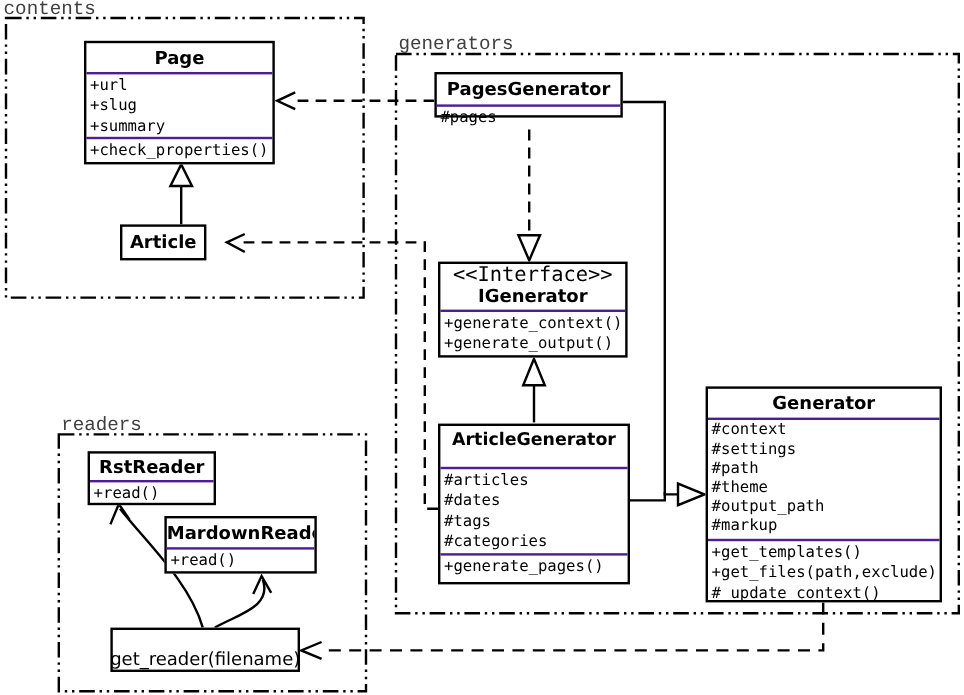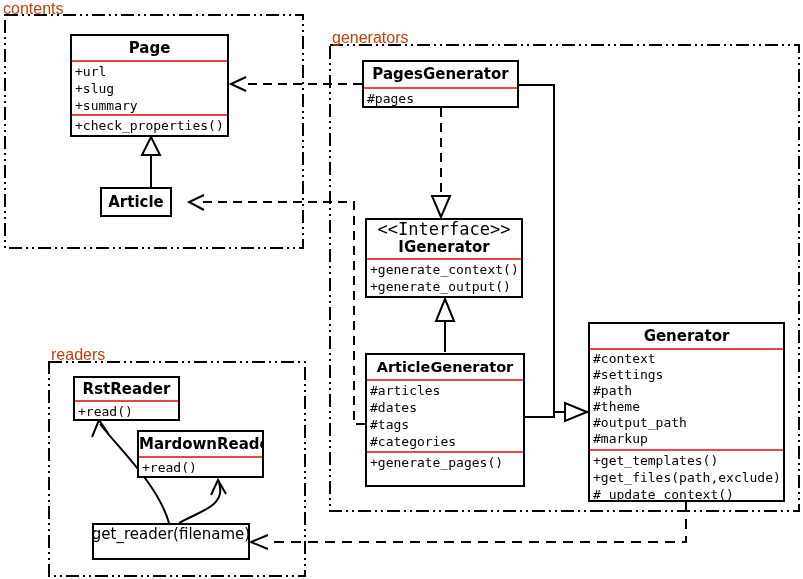--- a/index.html
+++ b/index.html
@@ -7,22 +7,22 @@
     position:relative;
     width:803px;height:579px;
     background:#ffffff;
     font-family:"DejaVu Sans",sans-serif;
     color:#000;
     overflow:hidden;
   }
   #connectors{position:absolute;left:0;top:0;z-index:0;}
   .pkg-label{
     position:absolute;z-index:3;
-    font-family:Liberation Sans, sans-serif;
-    font-size:16px;color:#c2410c;line-height:17px;
+    font-family:Liberation Mono, monospace;
+    font-size:16px;color:#404040;line-height:17px;
     white-space:nowrap;
   }
   .cls{
     position:absolute;z-index:2;
     background:#ffffff;
     border:2px solid #000;
     box-sizing:border-box;
   }
   .cls-title{
     font-family:"DejaVu Sans",sans-serif;
@@ -33,32 +33,32 @@
     overflow:hidden;
   }
   .stereotype{
     font-family:"DejaVu Sans Mono",monospace;
     font-weight:normal;
     font-size:17px;
     text-align:center;
     line-height:19px;
   }
   .comp{
-    border-top:2px solid #ef4444;
+    border-top:2px solid #4c1d95;
     font-family:"DejaVu Sans Mono",monospace;
     font-size:13px;
     padding:1px 0 0 3px;
     overflow:hidden;
     white-space:nowrap;
   }
   .mline{line-height:17px;white-space:nowrap;}
   .plainbox{
     position:absolute;z-index:2;
     background:#fff;border:2px solid #000;box-sizing:border-box;
-    display:flex;align-items:flex-start;justify-content:center;
+    display:flex;align-items:flex-end;justify-content:center;
     font-family:"DejaVu Sans",sans-serif;font-size:15px;
     white-space:nowrap;
   }
 </style>
 </head>
 <body>
 
 <div id="stage">
 
   <svg id="connectors" width="803" height="579" viewBox="0 0 803 579">
@@ -109,40 +109,40 @@
     </div>
     <div class="comp">
       <div class="mline">+check_properties()</div>
     </div>
   </div>
 
   <div class="cls" style="left:100px;top:187px;width:72px;height:30px;">
     <div class="cls-title" style="height:26px;line-height:26px;">Article</div>
   </div>
 
-  <div class="cls" style="left:362px;top:60px;width:157px;height:48px;">
+  <div class="cls" style="left:362px;top:60px;width:157px;height:38px;">
     <div class="cls-title" style="height:25px;line-height:25px;">PagesGenerator</div>
     <div class="comp">
       <div class="mline">#pages</div>
     </div>
   </div>
 
   <div class="cls" style="left:365px;top:218px;width:158px;height:80px;">
     <div style="height:38px;">
       <div class="stereotype">&lt;&lt;Interface&gt;&gt;</div>
       <div class="cls-title" style="height:19px;line-height:17px;">IGenerator</div>
     </div>
     <div class="comp">
       <div class="mline">+generate_context()</div>
       <div class="mline">+generate_output()</div>
     </div>
   </div>
 
   <div class="cls" style="left:365px;top:353px;width:160px;height:134px;">
-    <div class="cls-title" style="height:24px;line-height:24px;font-size:14.5px;">ArticleGenerator</div>
+    <div class="cls-title" style="height:34px;line-height:24px;font-size:14.5px;">ArticleGenerator</div>
     <div class="comp" style="height:69px;">
       <div class="mline">#articles</div>
       <div class="mline">#dates</div>
       <div class="mline">#tags</div>
       <div class="mline">#categories</div>
     </div>
     <div class="comp">
       <div class="mline">+generate_pages()</div>
     </div>
   </div>

